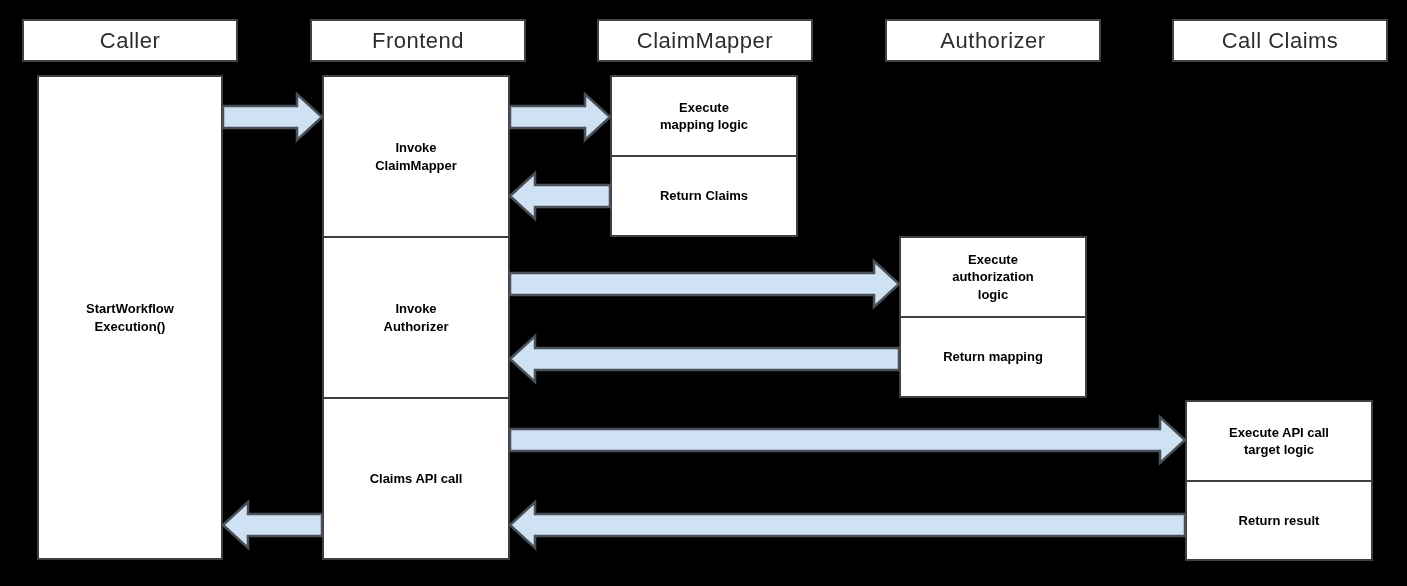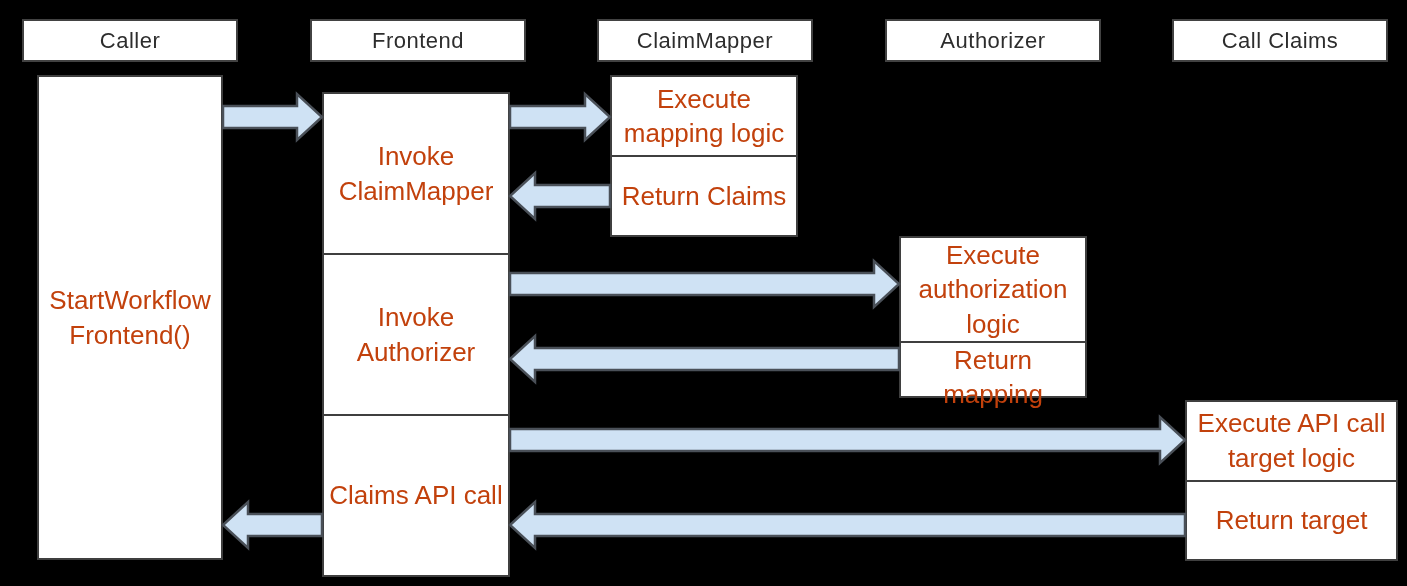--- a/index.html
+++ b/index.html
@@ -39,23 +39,23 @@
     box-sizing: border-box;
     display: flex;
     flex-direction: column;
   }
   .section {
     flex: 1;
     display: flex;
     align-items: center;
     justify-content: center;
     text-align: center;
-    font-size: 26px;
-    font-weight: 400;
-    color: #c2410c;
+    font-size: 13px;
+    font-weight: 700;
+    color: #000000;
     line-height: 1.32;
     white-space: pre-line;
   }
   .section + .section {
     border-top: 2px solid #3f3f3f;
   }
   .arrows-layer {
     position: absolute;
     left: 0;
     top: 0;
@@ -70,48 +70,48 @@
 <div class="canvas">
 
   <div class="lane-header" style="left:310px">Frontend</div>
   <div class="lane-header" style="left:22px">Caller</div>
   <div class="lane-header" style="left:597px">ClaimMapper</div>
   <div class="lane-header" style="left:885px">Authorizer</div>
   <div class="lane-header" style="left:1172px">Call Claims</div>
 
   <div class="activation" style="left:37px; top:75px; width:186px; height:485px">
     <div class="section">StartWorkflow
-Frontend()</div>
+Execution()</div>
   </div>
 
-  <div class="activation" style="left:322px; top:92px; width:188px; height:485px">
+  <div class="activation" style="left:322px; top:75px; width:188px; height:485px">
     <div class="section">Invoke
 ClaimMapper</div>
     <div class="section">Invoke
 Authorizer</div>
     <div class="section">Claims API call</div>
   </div>
 
   <div class="activation" style="left:610px; top:75px; width:188px; height:162px">
     <div class="section">Execute
 mapping logic</div>
     <div class="section">Return Claims</div>
   </div>
 
   <div class="activation" style="left:899px; top:236px; width:188px; height:162px">
     <div class="section">Execute
 authorization
 logic</div>
     <div class="section">Return mapping</div>
   </div>
 
-  <div class="activation" style="left:1185px; top:400px; width:213px; height:161px">
+  <div class="activation" style="left:1185px; top:400px; width:188px; height:161px">
     <div class="section">Execute API call
 target logic</div>
-    <div class="section">Return target</div>
+    <div class="section">Return result</div>
   </div>
 
   <svg class="arrows-layer" viewBox="0 0 1407 586">
       <polygon points="223,106 297,106 297,94 322,117 297,140 297,128 223,128" fill="#cfe2f4" stroke="#4a5058" stroke-width="2.5" stroke-linejoin="miter"></polygon>
       <polygon points="510,106 585,106 585,94 610,117 585,140 585,128 510,128" fill="#cfe2f4" stroke="#4a5058" stroke-width="2.5" stroke-linejoin="miter"></polygon>
       <polygon points="610,185 535,185 535,173 510,196 535,219 535,207 610,207" fill="#cfe2f4" stroke="#4a5058" stroke-width="2.5" stroke-linejoin="miter"></polygon>
       <polygon points="510,273 874,273 874,261 899,284 874,307 874,295 510,295" fill="#cfe2f4" stroke="#4a5058" stroke-width="2.5" stroke-linejoin="miter"></polygon>
       <polygon points="899,348 535,348 535,336 510,359 535,382 535,370 899,370" fill="#cfe2f4" stroke="#4a5058" stroke-width="2.5" stroke-linejoin="miter"></polygon>
       <polygon points="510,429 1160,429 1160,417 1185,440 1160,463 1160,451 510,451" fill="#cfe2f4" stroke="#4a5058" stroke-width="2.5" stroke-linejoin="miter"></polygon>
       <polygon points="1185,514 535,514 535,502 510,525 535,548 535,536 1185,536" fill="#cfe2f4" stroke="#4a5058" stroke-width="2.5" stroke-linejoin="miter"></polygon>

